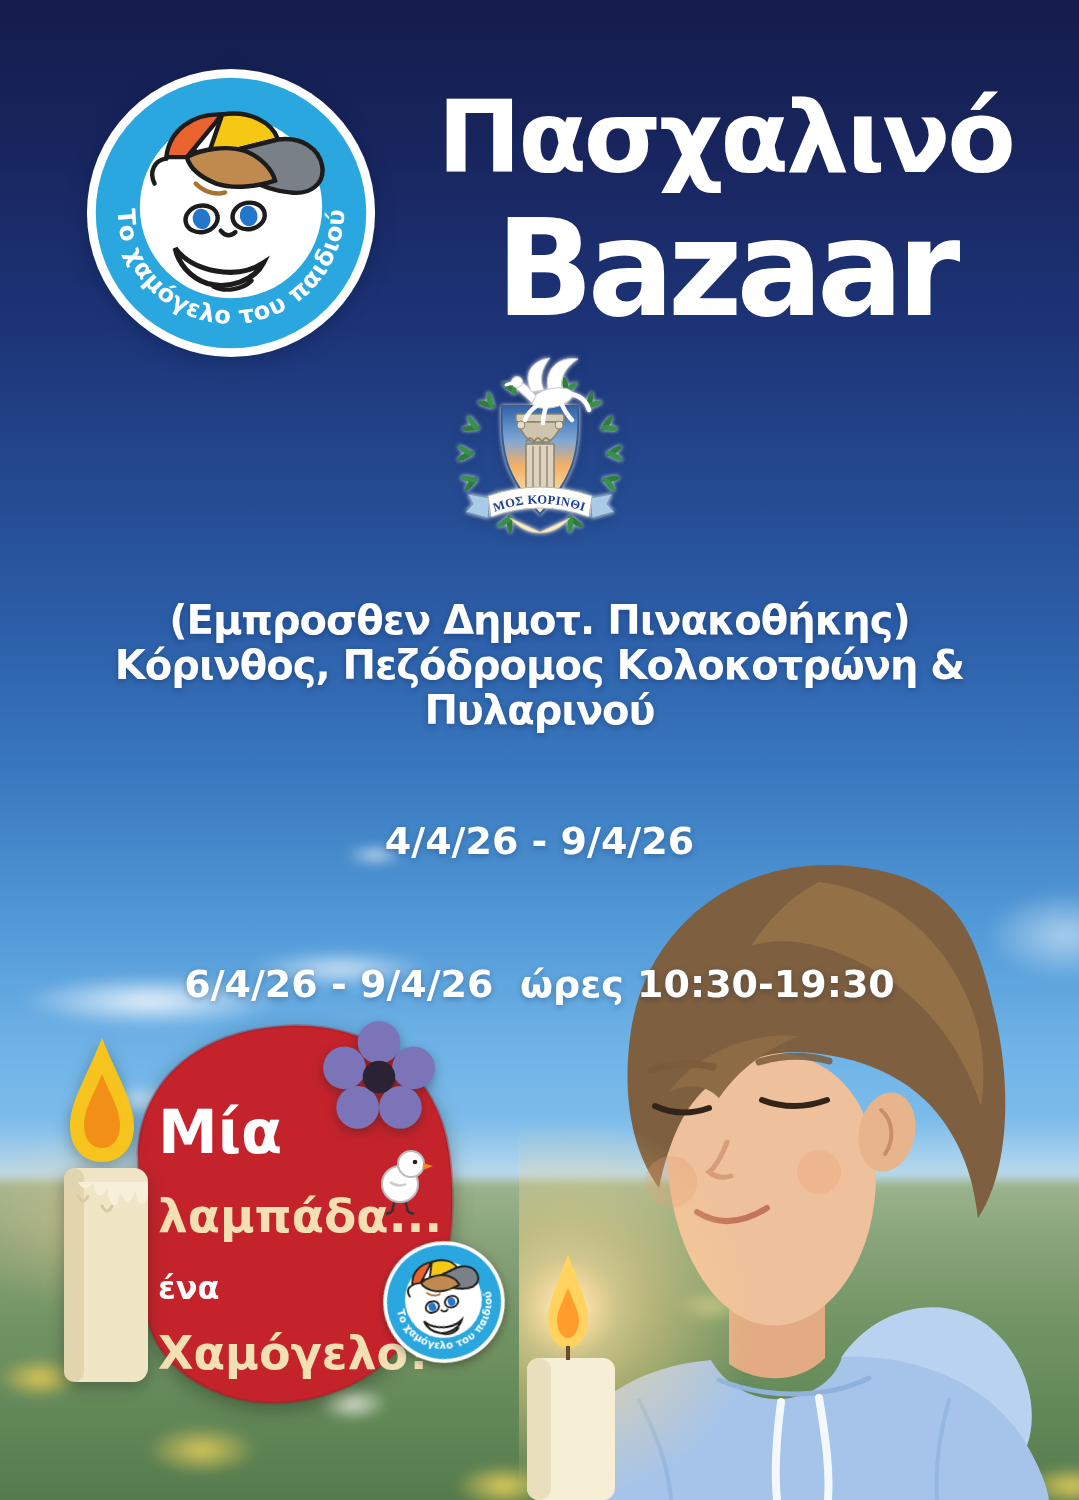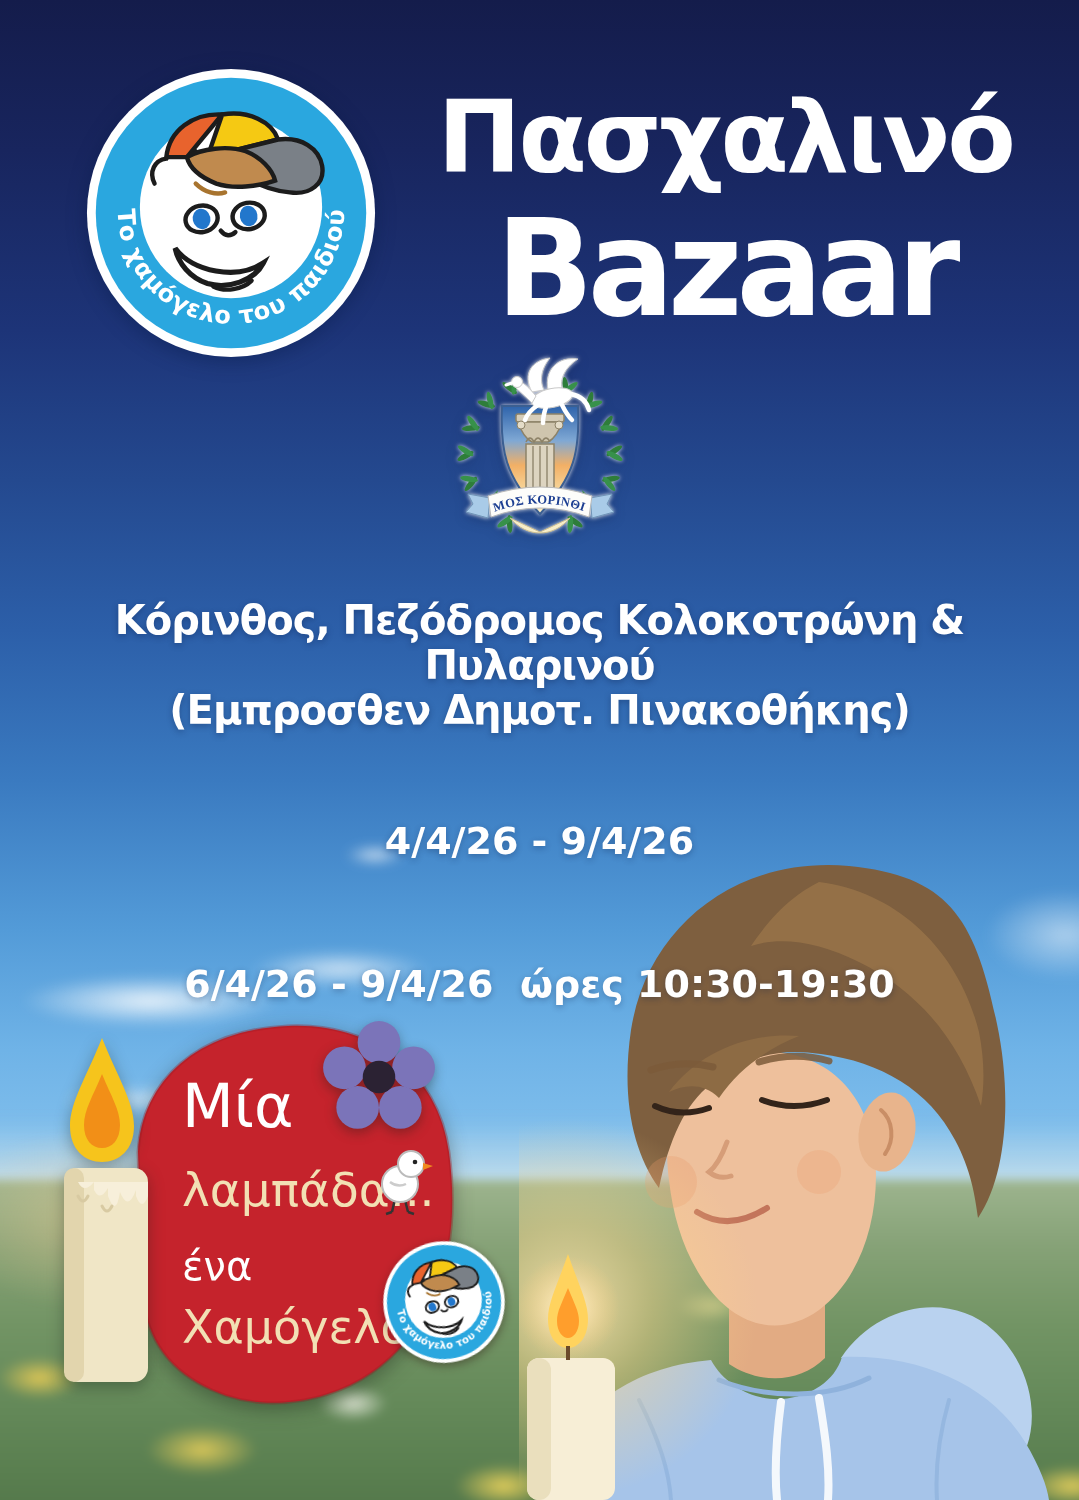--- a/index.html
+++ b/index.html
@@ -45,24 +45,24 @@
 
   
   .location{position:absolute;left:0;top:598px;width:100%;text-align:center;color:#fff;
     font-weight:800;font-size:40px;line-height:1.13;letter-spacing:-1px;
     text-shadow:0 2px 6px rgba(10,25,70,.35);}
   .dates{position:absolute;left:0;top:722px;width:100%;text-align:center;color:#fff;
     font-weight:800;font-size:38px;line-height:1.26;white-space:pre-wrap;
     text-shadow:0 2px 6px rgba(10,25,70,.3);}
 
   
-  .slogan-line{position:absolute;left:182px;font-weight:400;line-height:1;}
+  .slogan-line{position:absolute;left:158px;font-weight:700;line-height:1;margin-top:26px;}
   .sl1{top:1076px;font-size:60px;color:#ffffff;}
   .sl2{top:1166px;font-size:47px;color:#f2e0b4;}
-  .sl3{top:1246px;font-size:40px;color:#ffffff;}
+  .sl3{top:1246px;font-size:32px;color:#ffffff;}
   .sl4{top:1304px;font-size:46px;color:#f2e0b4;}
 
   .logo-main{position:absolute;left:84px;top:66px;width:294px;height:294px;
     filter:drop-shadow(0 4px 10px rgba(0,20,60,.35));}
   .logo-small{position:absolute;left:382px;top:1240px;width:124px;height:124px;
     transform:rotate(-12deg);filter:drop-shadow(0 3px 5px rgba(40,10,10,.4));}
   .emblem{position:absolute;left:432px;top:356px;width:216px;height:222px;
     filter:drop-shadow(0 0 2px rgba(255,255,255,.85)) drop-shadow(0 3px 6px rgba(10,25,70,.3));}
   .badge-svg{position:absolute;left:118px;top:1012px;width:345px;height:410px;
     filter:drop-shadow(0 6px 10px rgba(20,30,20,.4));}
@@ -276,22 +276,22 @@
       <path d="M78,162 C95,182 121,182 138,162 L108,176 Z" fill="#f7eec9" stroke="#cbbd90"></path>
       <path d="M56,140 Q108,122 160,140 L157,161 Q108,143 59,161 Z" fill="#fdfdfa" stroke="#b9b9b9"></path>
       <path id="bannerArc" d="M 62,156 Q 108,139 154,156" fill="none"></path>
       <text font-family="Liberation Serif, serif" font-size="12.5" font-weight="bold" fill="#1d3f92" letter-spacing=".3">
         <textPath href="#bannerArc" startOffset="50%" text-anchor="middle">ΔΗΜΟΣ ΚΟΡΙΝΘΙΩΝ</textPath>
       </text>
     </g>
   </svg>
 
   <div class="location">
+    <div>(Εμπροσθεν Δημοτ. Πινακοθήκης)</div>
     <div>Κόρινθος, Πεζόδρομος Κολοκοτρώνη &amp; Πυλαρινού</div>
-    <div>(Εμπροσθεν Δημοτ. Πινακοθήκης)</div>
   </div>
   <div class="dates">
     <div>4/4/26 - 9/4/26</div>
     <div>6/4/26 - 9/4/26  ώρες 10:30-19:30</div>
   </div>
 
   <svg class="badge-svg" viewBox="0 0 345 410">
     <path d="M20,140 C24,68 80,18 170,14 C252,10 320,58 331,140 C341,216 330,292 272,346 C224,391 148,403 94,378 C54,360 29,330 25,284 Z" fill="#c5232c"></path>
     <path d="M20,140 C24,68 80,18 170,14 C252,10 320,58 331,140 C341,216 330,292 272,346 C224,391 148,403 94,378 C54,360 29,330 25,284 Z" fill="none" stroke="#9e1b22" stroke-width="3" opacity=".35"></path>
   </svg>

